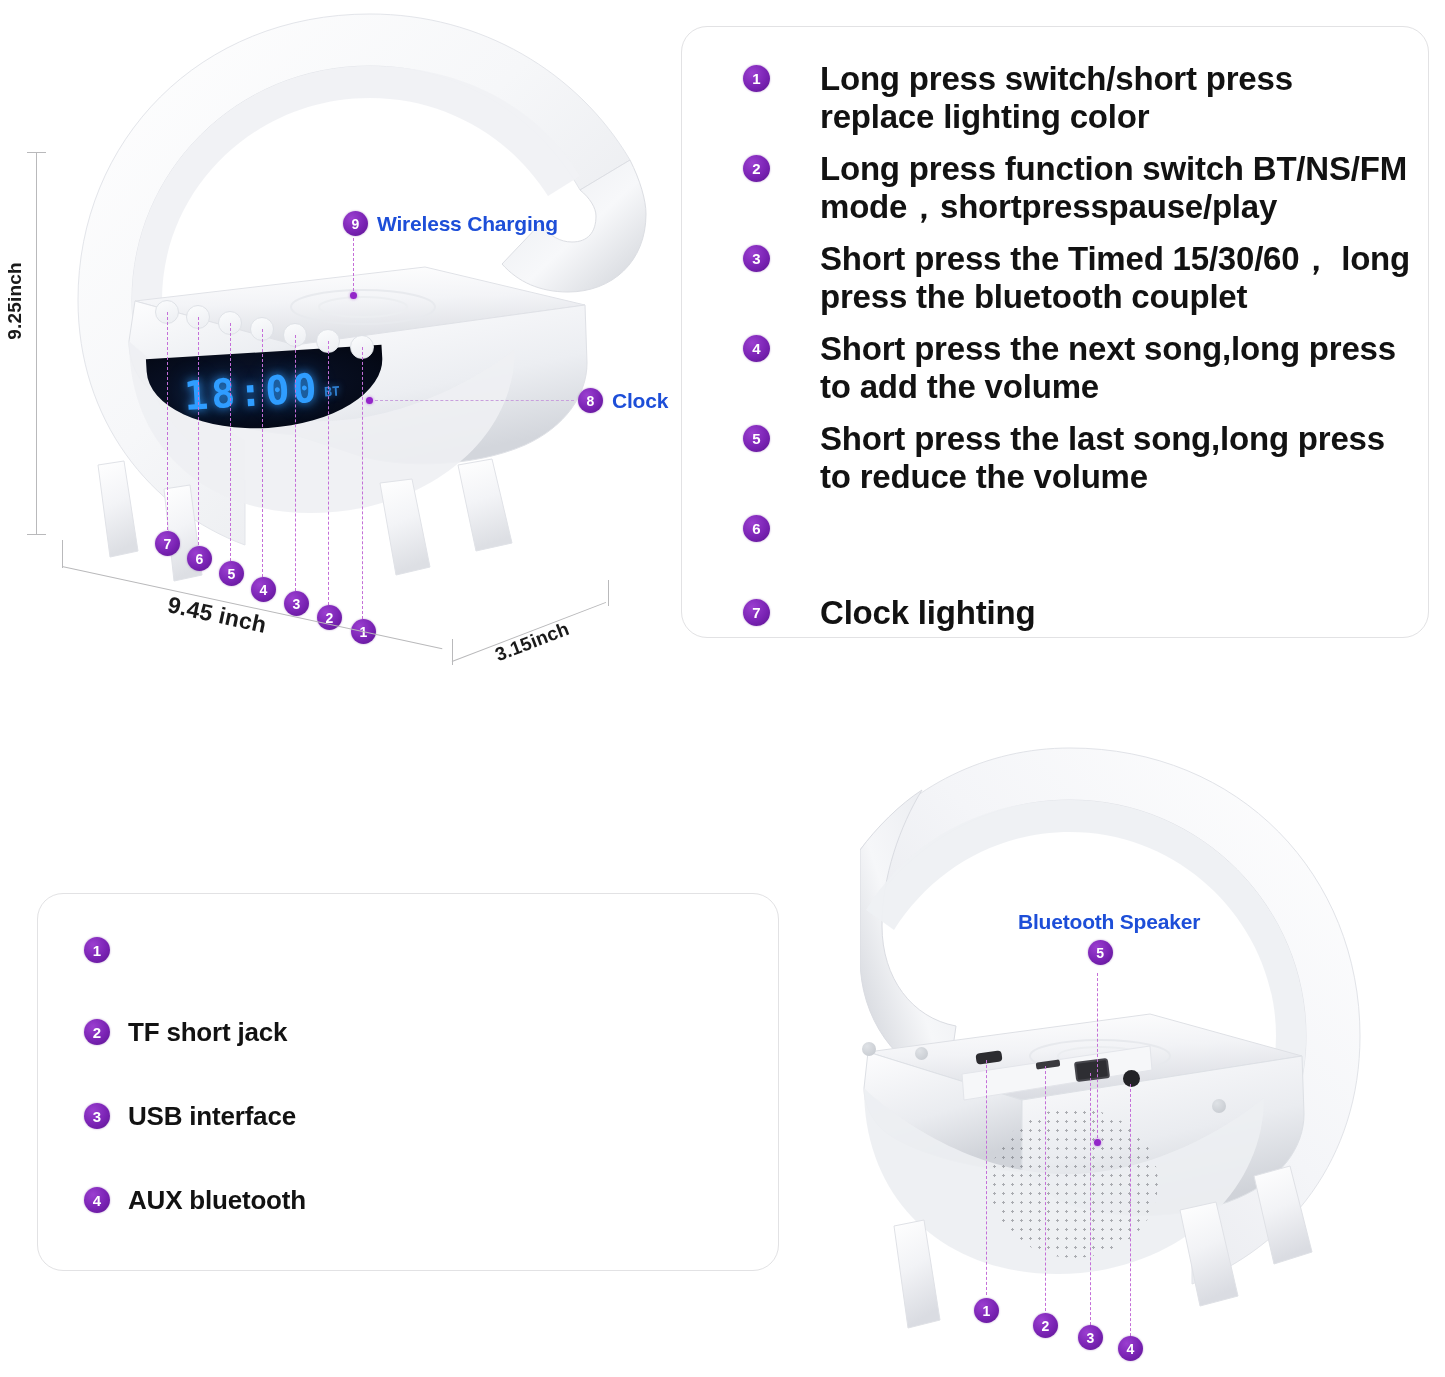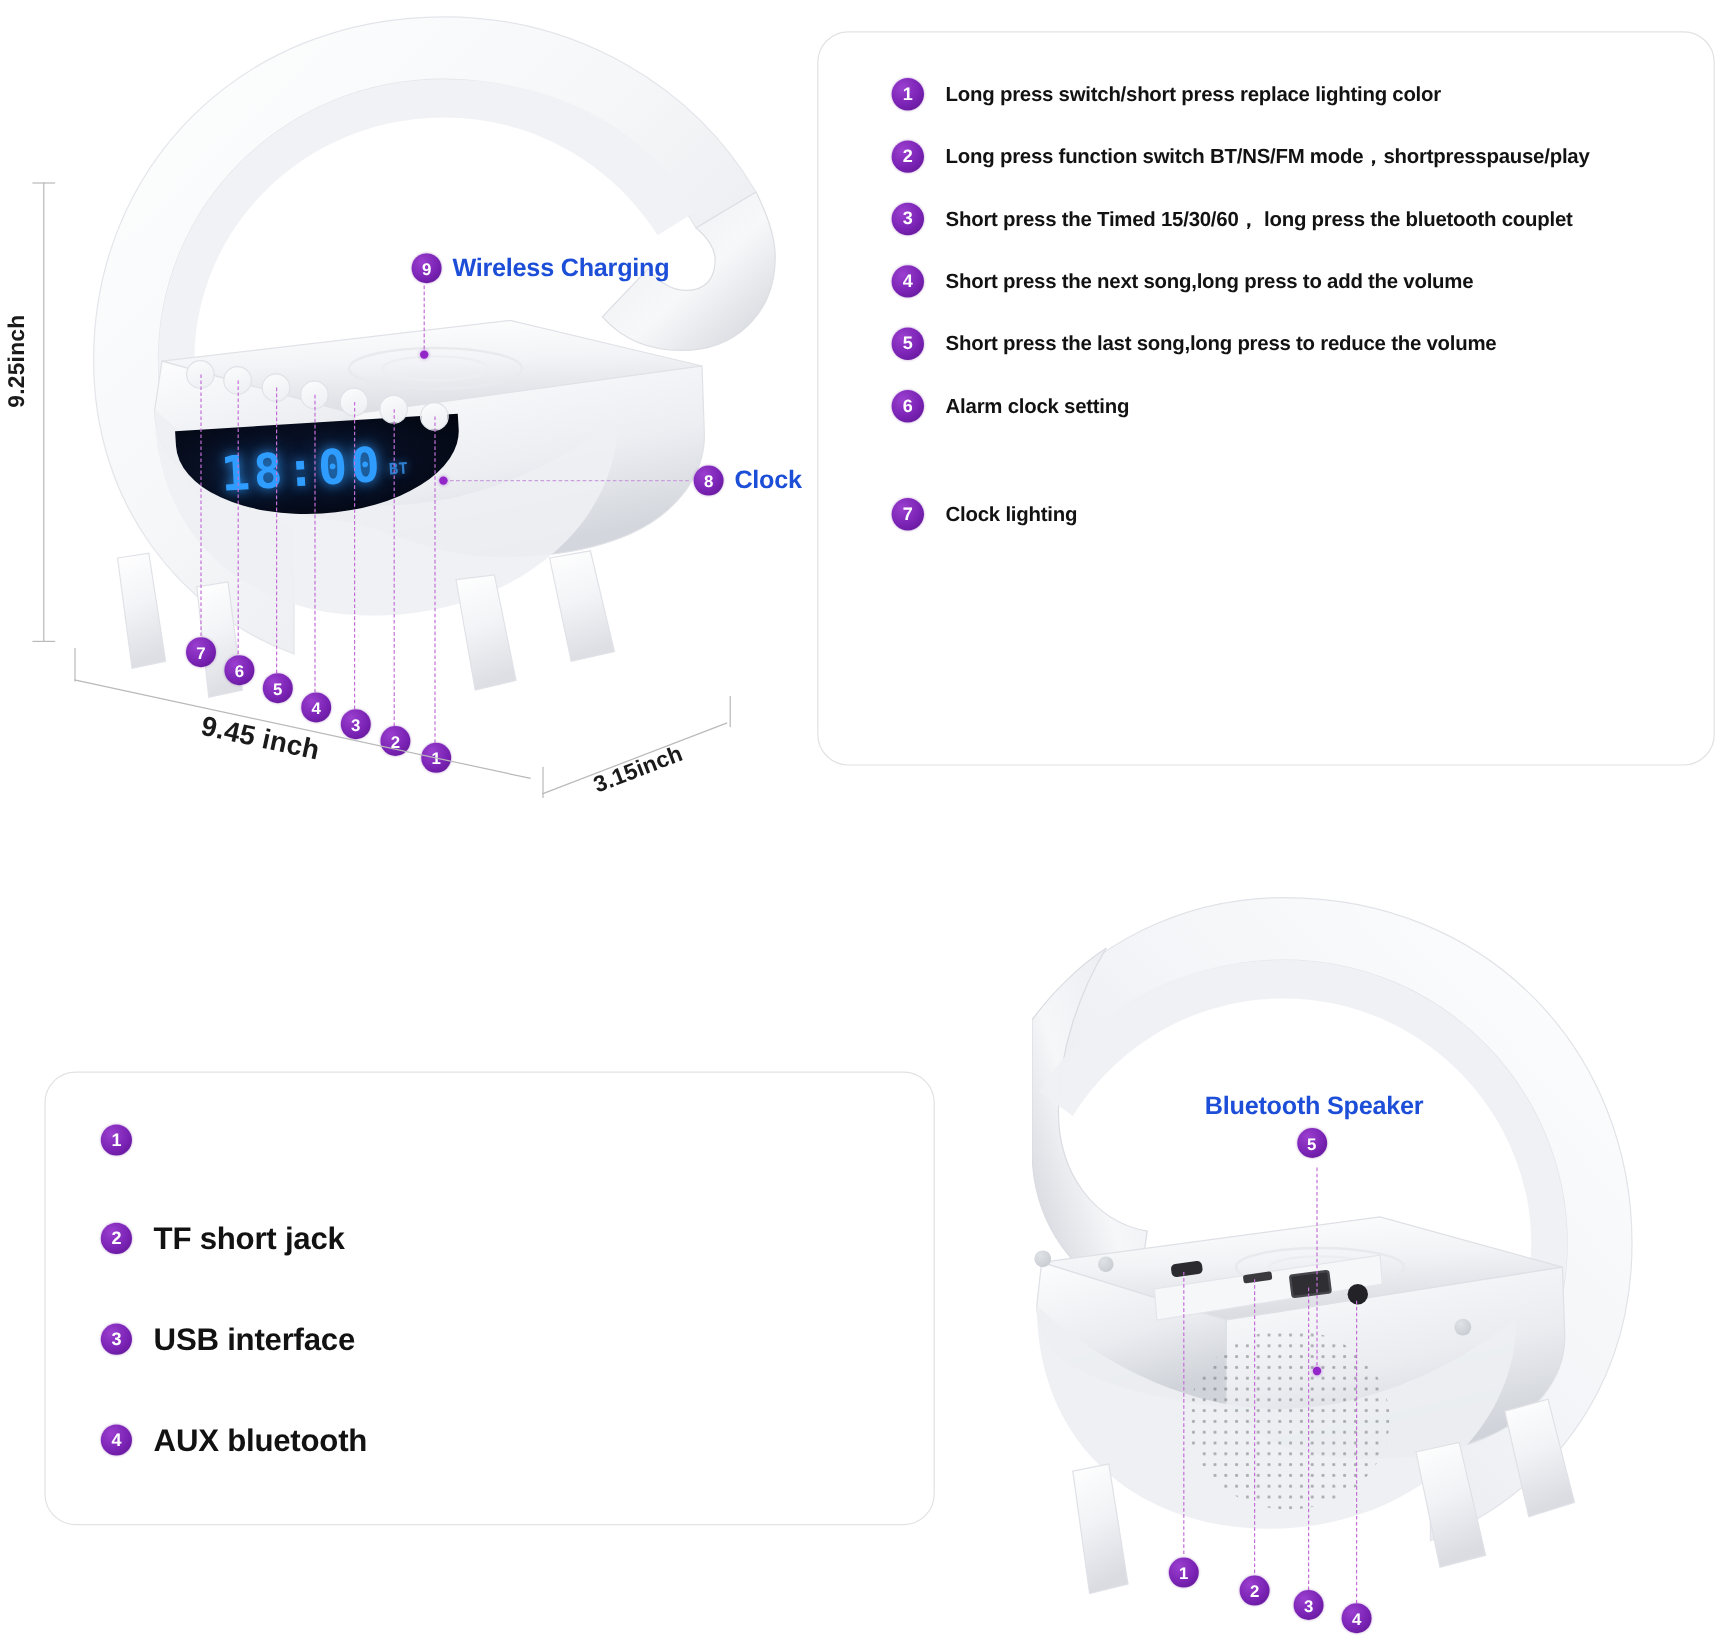--- a/index.html
+++ b/index.html
@@ -40,36 +40,36 @@
   .row .txt {
     color: #121212;
     font-weight: bold;
     font-stretch: condensed;
     letter-spacing: -0.2px;
   }
 
   #list-controls { left: 743px; top: 60px; width: 672px; }
   #list-controls .row { margin-bottom: 14px; }
   #list-controls .row .badge { margin-top: 5px; margin-right: 18px; }
-  #list-controls .txt { font-size: 17px; line-height: 38px; max-width: 620px; }
+  #list-controls .txt { font-size: 33px; line-height: 38px; max-width: 620px; margin-left: 32px; }
 
   #list-ports { left: 84px; top: 935px; width: 640px; }
   #list-ports .row { margin-bottom: 54px; }
   #list-ports .row .badge { margin-top: 2px; margin-right: 18px; width: 26px; height: 26px; font-size: 15px;}
   #list-ports .txt { font-size: 26px; line-height: 30px; }
 
   
   .callout { position: absolute; display: flex; align-items: center; }
   .callout .badge { width: 25px; height: 25px; font-size: 14px; }
   .callout .clabel {
     font-size: 21px; font-weight: bold; color: #1d4ed8;
     margin-left: 9px; white-space: nowrap; letter-spacing: -0.2px;
   }
   .callout.stacked { flex-direction: column; align-items: center; }
-  .callout.stacked .clabel { margin-left: 4px; margin-bottom: 6px; text-align: center; }
+  .callout.stacked .clabel { margin-left: 18px; margin-bottom: 6px; text-align: center; }
 
   
   .leader-v {
     position: absolute;
     border-left: 1.6px dashed #c46fd8;
     width: 0;
   }
   .leader-h {
     position: absolute;
     border-top: 1.6px dashed #c9a0dd;
@@ -288,21 +288,20 @@
     <div class="row">
       <div class="badge">4</div>
       <div class="txt">Short press the next song,long press to add the volume</div>
     </div>
     <div class="row">
       <div class="badge">5</div>
       <div class="txt">Short press the last song,long press to reduce the volume</div>
     </div>
     <div class="row" style="margin-bottom:52px;">
       <div class="badge">6</div>
-      <div class="txt">Alarm clock setting</div>
     </div>
     <div class="row">
       <div class="badge">7</div>
       <div class="txt">Clock lighting</div>
     </div>
   </div>
 
   <div class="panel" id="panel-ports"></div>
 
   <div class="list" id="list-ports">

